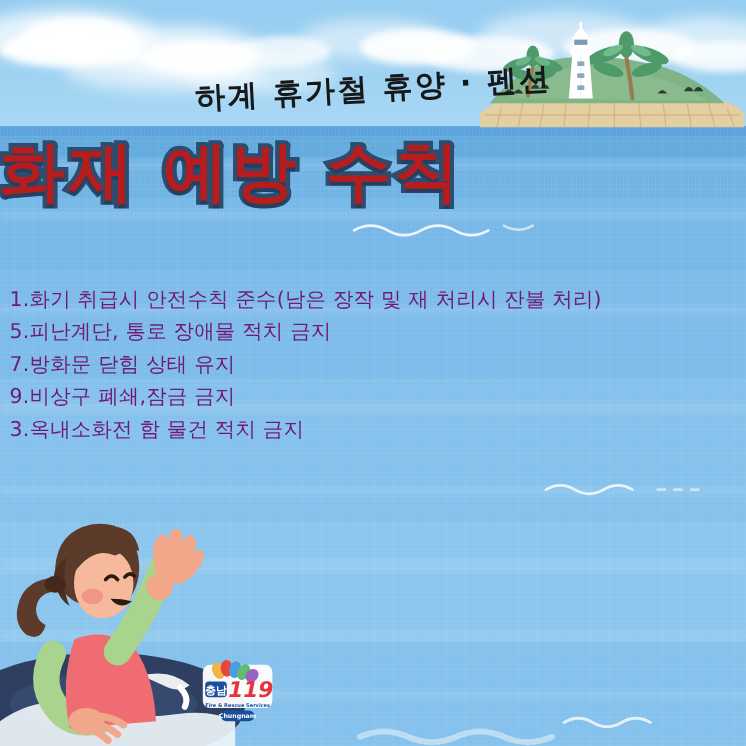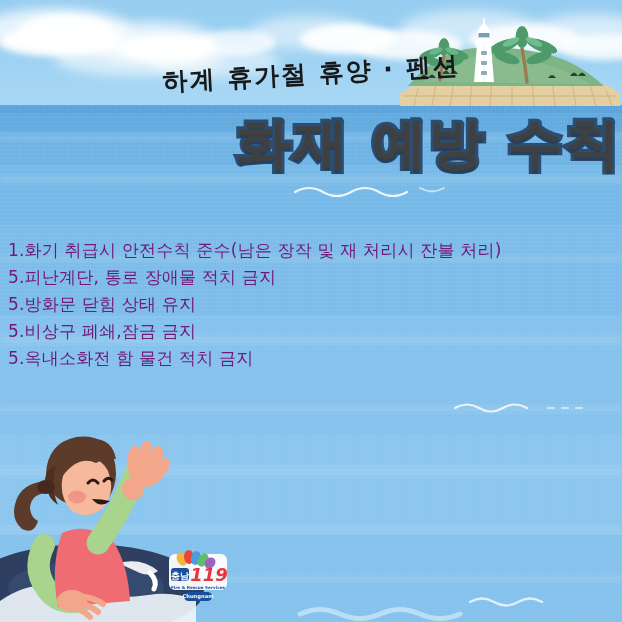--- a/index.html
+++ b/index.html
@@ -66,26 +66,26 @@
     font-weight:700;
     font-size:25px;
     letter-spacing:2px;
     color:#17181a;
     transform:rotate(-3.2deg);
     z-index:6;
     white-space:nowrap;
   }
   .maintitle{
     position:absolute;left:0;top:108px;width:622px;
-    text-align:right;
+    text-align:left;
     font-family:"DejaVu Sans",sans-serif;
     font-weight:700;
     font-size:54px;
     letter-spacing:3px;
-    color:#404040;
+    color:#b91c1c;
     z-index:7;
     white-space:nowrap;
     -webkit-text-stroke:7px #2d4c6e;
     paint-order:stroke fill;
     text-shadow:0 3px 0 rgba(28,50,76,.45);
   }
 
   
   .rules{
     position:absolute;left:8px;top:237px;width:612px;
@@ -239,23 +239,23 @@
       <rect x="83" y="53" width="6" height="4" rx="1" fill="#8fa9bd"></rect>
     </g>
   </svg>
 
   <div class="subtitle">하계 휴가철 휴양 · 펜션</div>
   <div class="maintitle">화재 예방 수칙</div>
 
   <div class="rules">
     <div class="rule">1.화기 취급시 안전수칙 준수(남은 장작 및 재 처리시 잔불 처리)</div>
     <div class="rule">5.피난계단, 통로 장애물 적치 금지</div>
-    <div class="rule">5.방화문 닫힘 상태 유지</div>
-    <div class="rule">5.비상구 폐쇄,잠금 금지</div>
-    <div class="rule">5.옥내소화전 함 물건 적치 금지</div>
+    <div class="rule">7.방화문 닫힘 상태 유지</div>
+    <div class="rule">9.비상구 폐쇄,잠금 금지</div>
+    <div class="rule">3.옥내소화전 함 물건 적치 금지</div>
   </div>
 
   <svg class="girl" viewBox="0 0 210 197">
 
     <ellipse cx="86" cy="165" rx="118" ry="46" fill="#2f3f62"></ellipse>
     <ellipse cx="86" cy="162" rx="78" ry="26" fill="#3c5077" opacity=".6"></ellipse>
 
     <path d="M0 176 Q34 152 72 164 Q110 176 148 170 Q176 166 196 176 L196 197 L0 197 Z" fill="#eef4f8" opacity=".92"></path>
     <path d="M118 138 Q142 132 158 146 Q150 152 140 148" fill="#ffffff" opacity=".9"></path>
     <path d="M150 148 q8 8 4 16" stroke="#ffffff" stroke-width="5" fill="none" stroke-linecap="round"></path>

